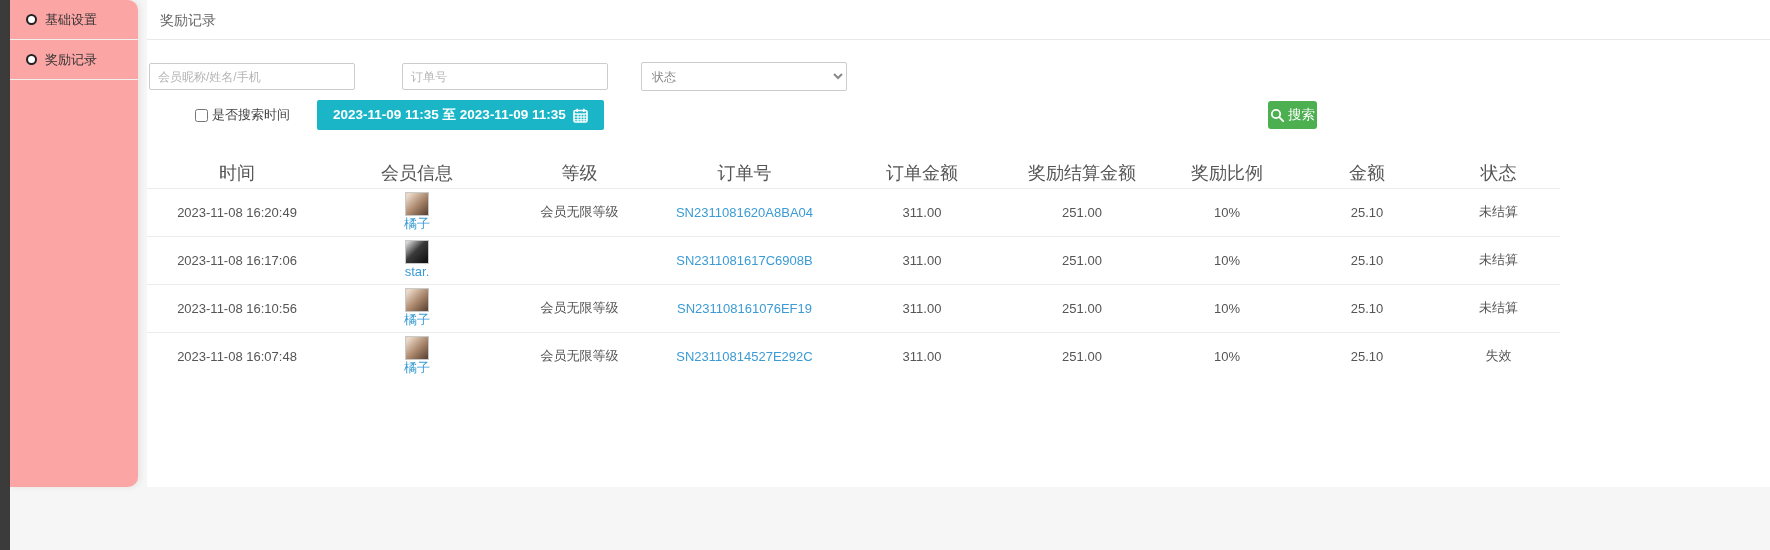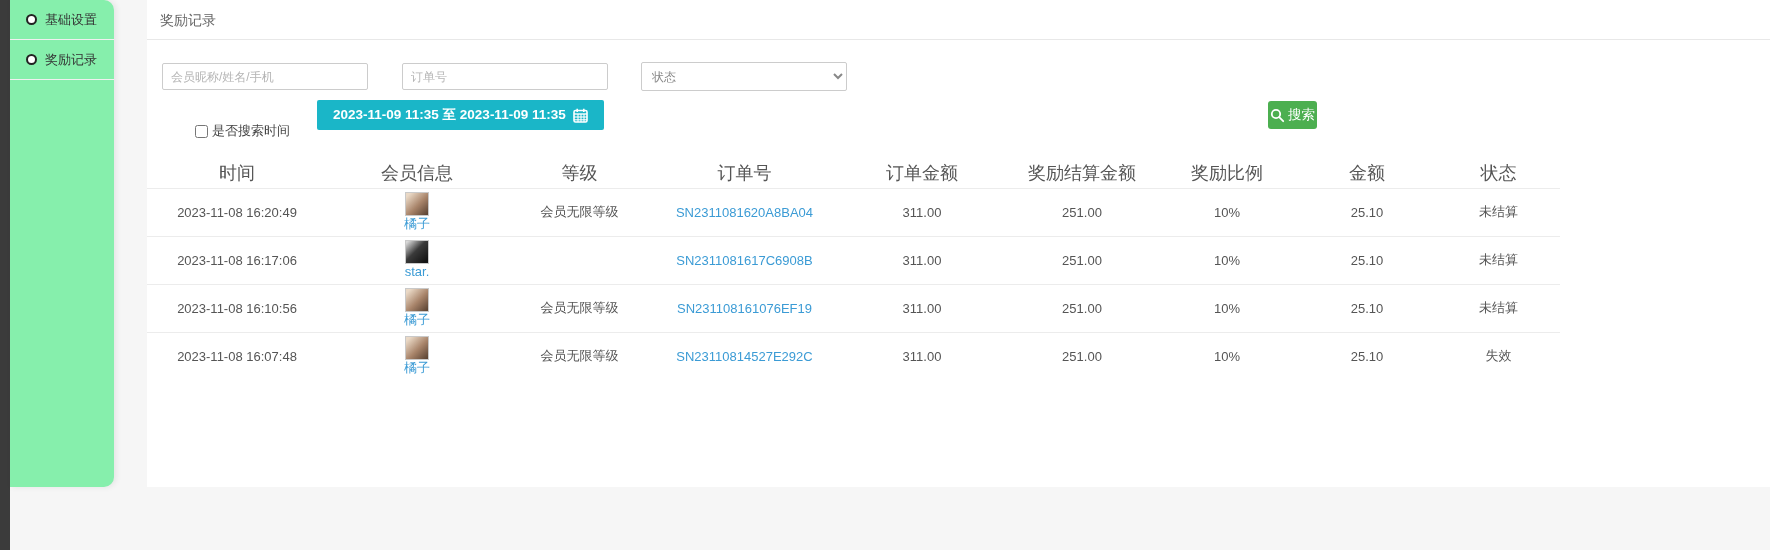--- a/index.html
+++ b/index.html
@@ -8,22 +8,22 @@
     font-family: "Liberation Sans", "DejaVu Sans", sans-serif;
     background:#f6f6f6;
     position:relative;
     overflow:hidden;
     font-size:13px;
     color:#555;
   }
   .dark-strip { position:absolute; left:0; top:0; width:10px; height:550px; background:#3b3b3b; }
   
   .sidebar {
-    position:absolute; left:10px; top:0; width:104px; height:487px;
-    background:#86efac; border-radius:0 10px 10px 0;
+    position:absolute; left:10px; top:0; width:128px; height:487px;
+    background:#fca5a5; border-radius:0 10px 10px 0;
     box-shadow:2px 0 6px rgba(0,0,0,0.08);
     z-index:2;
     font-family:Liberation Serif, serif;
   }
   .side-item {
     display:flex; align-items:center; gap:8px;
     height:40px; padding-left:16px; cursor:pointer;
     border-bottom:1px solid #f0f0f0; color:#333; font-size:13px;
   }
   .radio-circle {
@@ -39,31 +39,31 @@
   .title-divider { border-bottom:1px solid #e8e8e8; }
   
   .filters { position:relative; height:118px; }
   .txt-input {
     position:absolute; top:23px; height:27px; width:206px;
     border:1px solid #ccc; border-radius:2px; padding:0 8px;
     font-size:12px; color:#555; outline:none;
     font-family:"Liberation Sans","DejaVu Sans",sans-serif;
   }
   .txt-input::placeholder { color:#b5b5b5; }
-  #member-input { left:15px; }
+  #member-input { left:2px; }
   #order-input  { left:255px; }
   .status-select {
     position:absolute; left:494px; top:22px; width:206px; height:29px;
     border:1px solid #ccc; border-radius:2px; padding:0 6px;
     font-size:12px; color:#888; background:#fff; outline:none;
     font-family:"Liberation Sans","DejaVu Sans",sans-serif;
   }
   .time-check {
     position:absolute; left:48px; top:66px;
-    display:flex; align-items:center; gap:4px; font-size:13px; color:#444;margin-top:16px;
+    display:flex; align-items:center; gap:4px; font-size:13px; color:#444;
   }
   .time-check input { width:13px; height:13px; }
   .date-btn {
     position:absolute; left:170px; top:60px; height:30px;
     border:none; border-radius:2px; cursor:pointer;
     color:#fff; font-weight:bold; font-size:13.5px;
     padding:0 16px; display:flex; align-items:center; gap:7px;
     font-family:"Liberation Sans","DejaVu Sans",sans-serif;
   }
   .search-btn {

